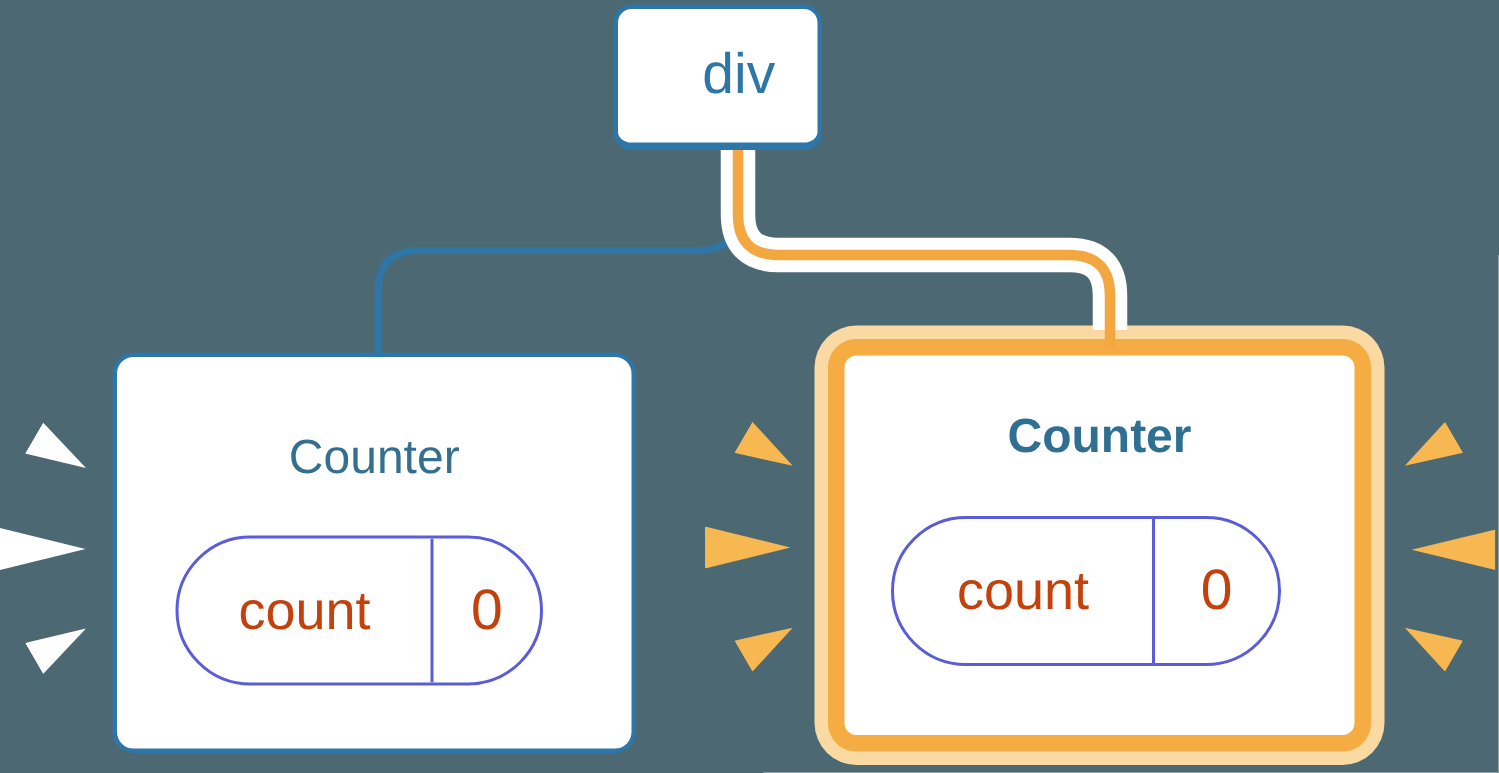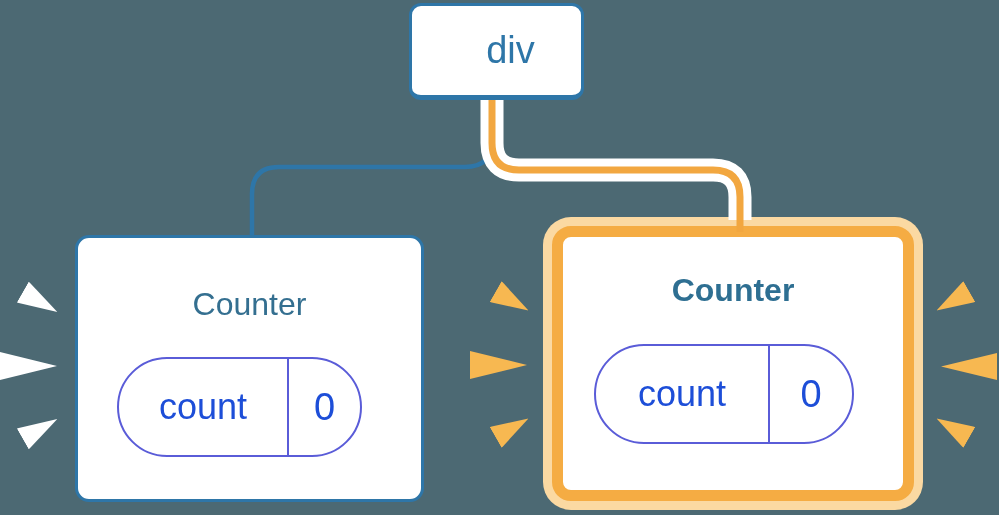--- a/index.html
+++ b/index.html
@@ -4,21 +4,21 @@
 <style>
   html,body{margin:0;padding:0;}
   #canvas{
     position:relative;width:999px;height:515px;overflow:hidden;
     background:#4C6973;
     font-family:"Liberation Sans", sans-serif;
   }
   
   .node{position:absolute;background:#fff;box-sizing:border-box;}
   #root-node{
-    left:409px;top:3px;width:175px;height:97px;
+    left:409px;top:3px;width:139px;height:97px;
     border:3px solid #2E76A8;border-bottom-width:5px;border-radius:12px;
     display:flex;align-items:center;justify-content:center;z-index:2;padding-left:28px;
   }
   #root-node .label{font-size:38px;font-weight:500;color:#2E76A8;}
   #left-counter{
     left:75px;top:235px;width:349px;height:267px;
     border:3px solid #2E76A8;border-radius:14px;z-index:2;
   }
   .counter-title{
     position:absolute;left:0;width:100%;text-align:center;
@@ -35,21 +35,21 @@
     border:11px solid #F5AC43;border-radius:19px;position:relative;
   }
   #right-counter-glow .counter-title{top:55px;color:#2E6F92;font-weight:700;}
   
   .pill{
     position:absolute;box-sizing:border-box;background:#fff;
     border:2px solid #5A5CD8;border-radius:50px;display:flex;overflow:hidden;
   }
   #left-counter .pill{left:39px;top:119px;width:245px;height:100px;}
   #right-counter-glow .pill{left:51px;top:127px;width:260px;height:100px;}
-  .pill .cell{display:flex;align-items:center;justify-content:center;color:#1d4ed8;}
+  .pill .cell{display:flex;align-items:center;justify-content:center;color:#c2410c;}
   .pill .cell.name{font-size:36px;border-right:2px solid #5A5CD8;}
   #left-counter .cell.name{width:168px;}
   #right-counter-glow .cell.name{width:172px;}
   .pill .cell.value{flex:1;font-size:38px;}
   
   #edges{position:absolute;left:0;top:0;z-index:3;pointer-events:none;}
   
   .spark{position:absolute;z-index:1;}
   .spark.pt-right{clip-path:polygon(0 0,100% 50%,0 100%);}
   .spark.pt-left{clip-path:polygon(100% 0,0 50%,100% 100%);}

